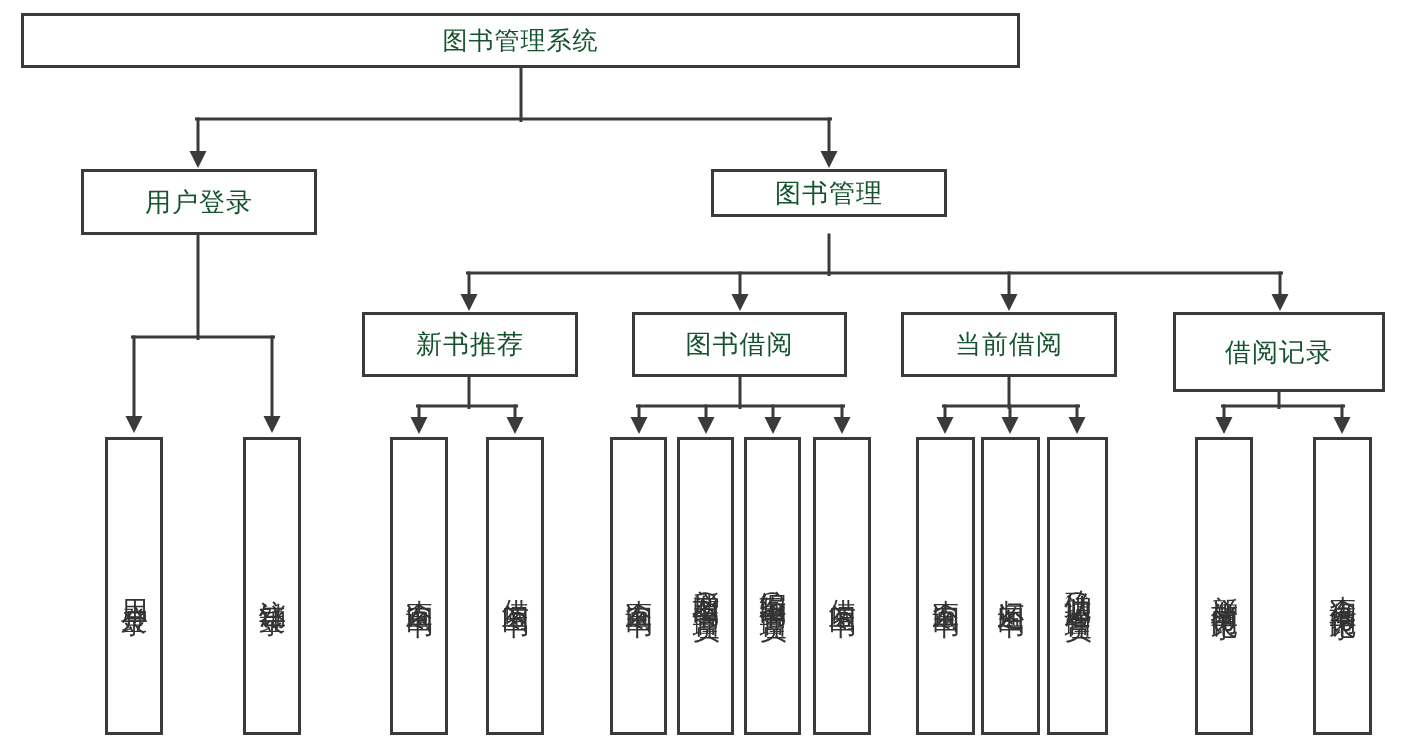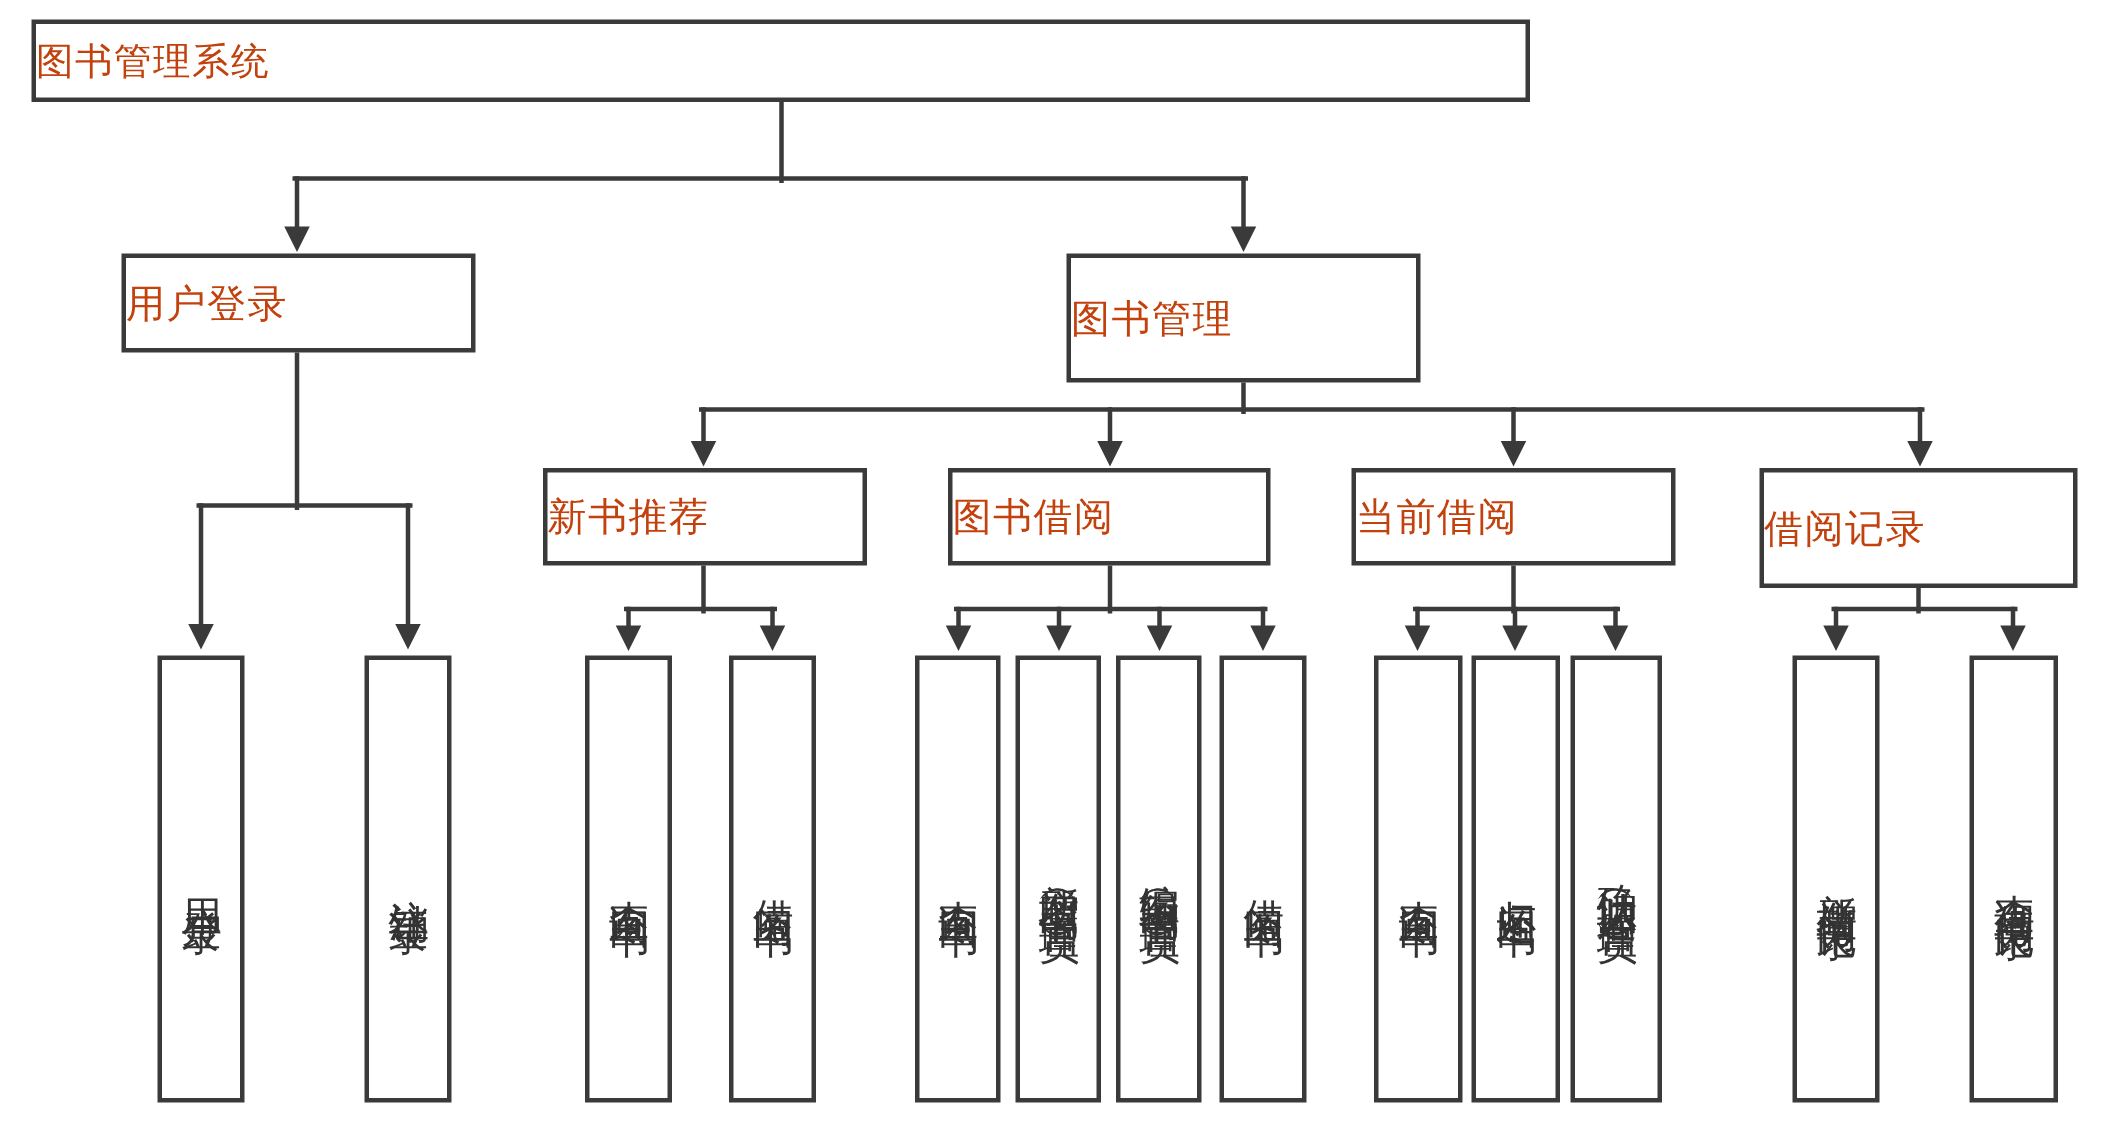--- a/index.html
+++ b/index.html
@@ -23,21 +23,22 @@
     height: 747px;
     z-index: 1;
   }
   .node {
     position: absolute;
     box-sizing: border-box;
     background: #ffffff;
     border: 3px solid #3a3a3a;
     display: flex;
     align-items: center;
-    color: #c2410c;
+    justify-content: center;
+    color: #14532d;
     z-index: 2;
   }
   .node .hlabel {
     font-size: 26px;
     letter-spacing: 1px;
     white-space: nowrap;
   }
   .root .hlabel {
     font-size: 25px;
   }
@@ -131,21 +132,21 @@
     </g>
   </svg>
 
   <div class="node root" style="left:21px; top:13px; width:999px; height:55px;">
     <span class="hlabel">图书管理系统</span>
   </div>
 
   <div class="node" style="left:81px; top:169px; width:236px; height:66px;">
     <span class="hlabel">用户登录</span>
   </div>
-  <div class="node" style="left:711px; top:169px; width:236px; height:86px;">
+  <div class="node" style="left:711px; top:169px; width:236px; height:48px;">
     <span class="hlabel">图书管理</span>
   </div>
 
   <div class="node" style="left:362px; top:312px; width:216px; height:65px;">
     <span class="hlabel">新书推荐</span>
   </div>
   <div class="node" style="left:901px; top:312px; width:216px; height:65px;">
     <span class="hlabel">当前借阅</span>
   </div>
   <div class="node" style="left:632px; top:312px; width:215px; height:65px;">

